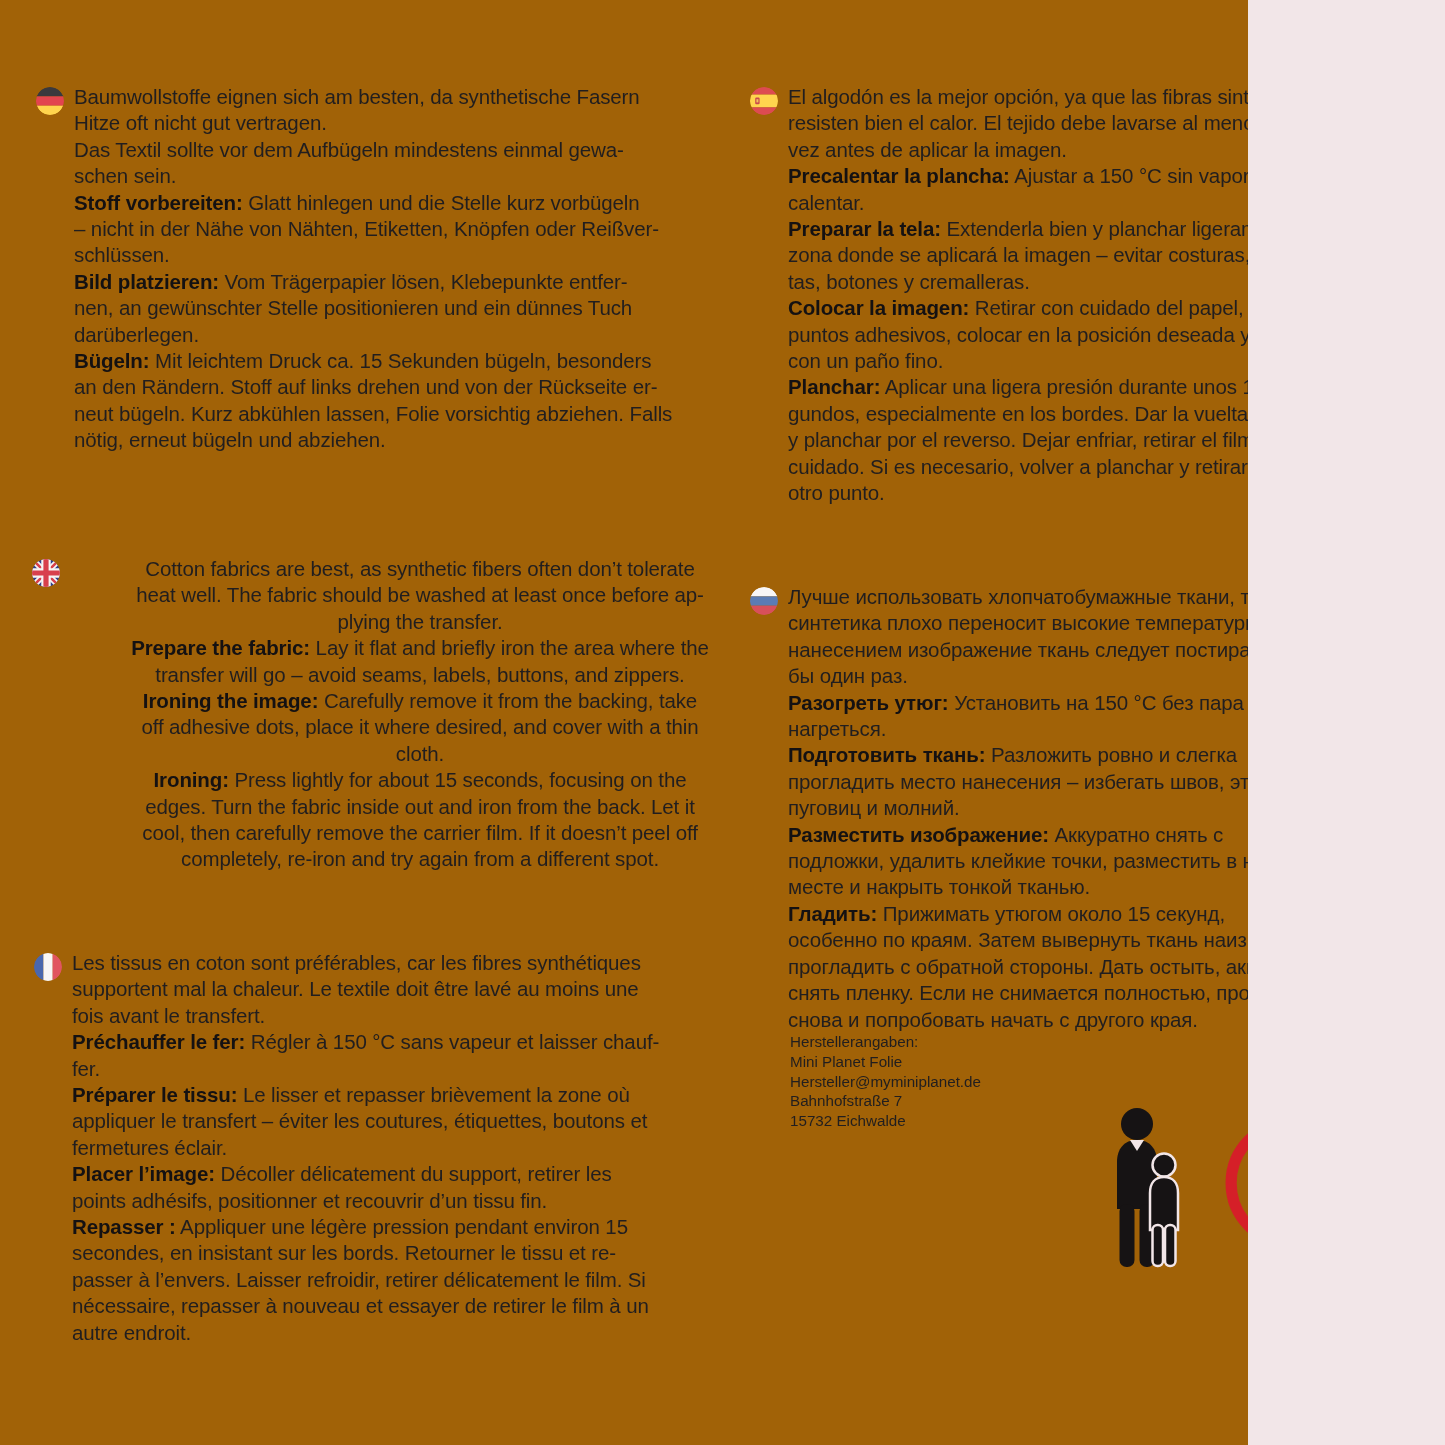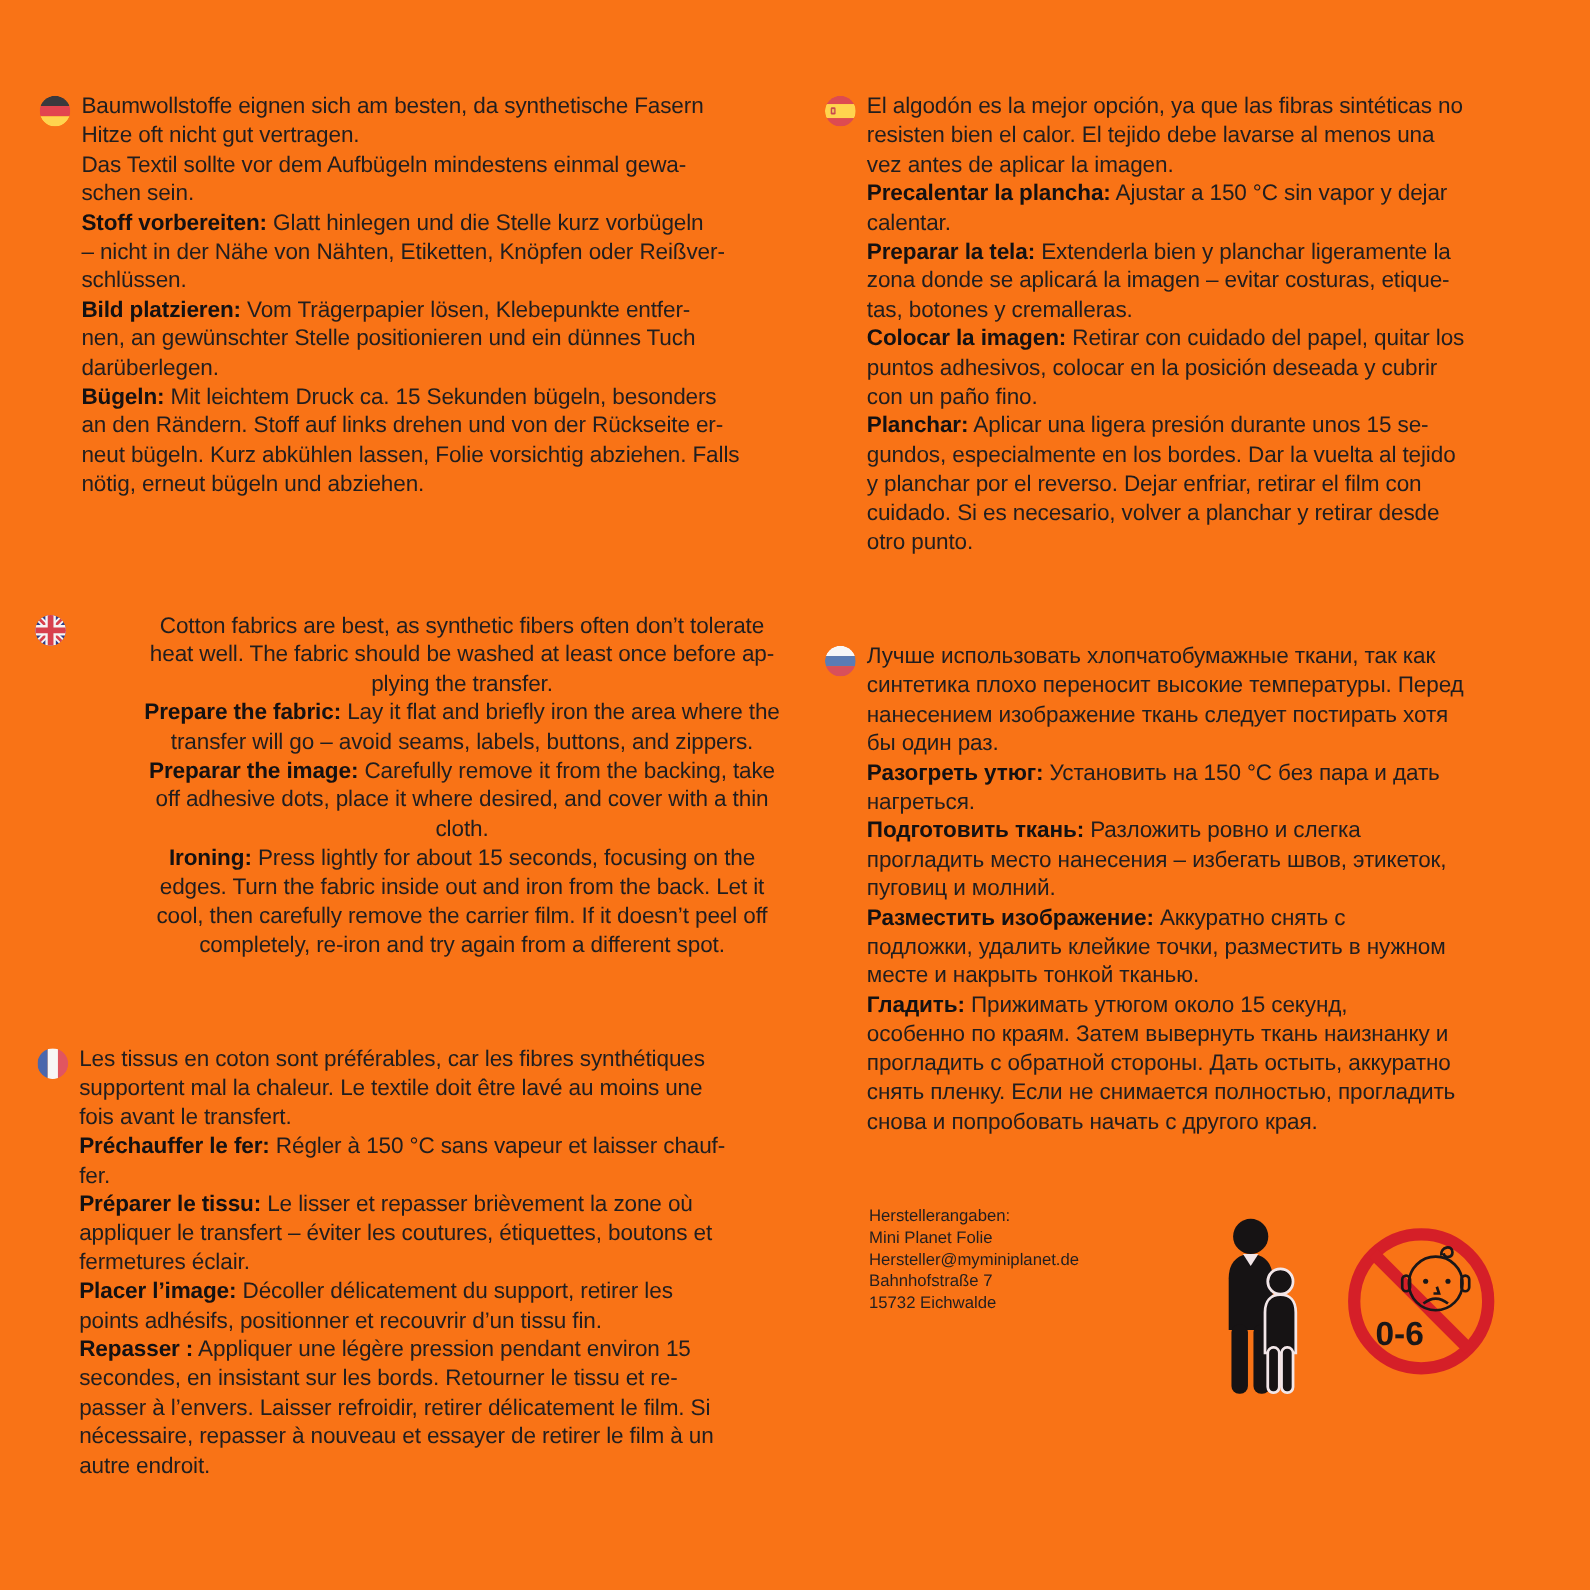--- a/index.html
+++ b/index.html
@@ -3,30 +3,30 @@
 <meta charset="utf-8">
 <title>Iron-on Transfer Instructions</title>
 <style>
   html,body{margin:0;padding:0;}
   body{
     width:1445px;height:1445px;
     background:#f2e6e8;
     font-family:"Liberation Sans", sans-serif;
     color:#211e1f;
   }
-  .sheet{position:relative;width:1445px;height:1445px;overflow:hidden;background:#f97316;}
+  .sheet{position:relative;width:1248px;height:1445px;overflow:hidden;background:#a16207;}
   .lang-block{position:absolute;display:flex;align-items:flex-start;}
   .flag{flex:0 0 28px;width:28px;height:28px;margin-top:3px;margin-right:10px;border-radius:50%;overflow:hidden;}
   .flag svg{display:block;width:28px;height:28px;}
   .lang-text{font-size:20.5px;line-height:26.4px;letter-spacing:-0.12px;}
   .lang-text .para{white-space:pre-line;}
   .lang-text b{font-weight:700;color:#141112;}
   .col-left .lang-text{width:700px;}
   .col-right .lang-text{width:660px;}
-  .manufacturer{position:absolute;left:790px;top:1096px;font-size:15.2px;line-height:19.8px;color:#211e1f;}
+  .manufacturer{position:absolute;left:790px;top:1032px;font-size:15.2px;line-height:19.8px;color:#211e1f;}
   .pictogram{position:absolute;}
   #figures{left:1100px;top:1106px;width:92px;height:162px;}
   #agewarn{left:1224px;top:1115px;width:136px;height:136px;}
   .pictogram svg{display:block;width:100%;height:100%;}
 </style>
 </head>
 <body>
 
 <div class="sheet">
 
@@ -79,21 +79,21 @@
           <path d="M14 0 V28 M0 14 H28" stroke="#d8404d" stroke-width="5.2" fill="none"></path>
         </g>
       </svg>
     </span>
     <div class="lang-text">
         <div class="para">Cotton fabrics are best, as synthetic fibers often don’t tolerate
 heat well. The fabric should be washed at least once before ap-
 plying the transfer.</div>
         <div class="para"><b>Prepare the fabric:</b> Lay it flat and briefly iron the area where the
 transfer will go – avoid seams, labels, buttons, and zippers.</div>
-        <div class="para"><b>Preparar the image:</b> Carefully remove it from the backing, take
+        <div class="para"><b>Ironing the image:</b> Carefully remove it from the backing, take
 off adhesive dots, place it where desired, and cover with a thin
 cloth.</div>
         <div class="para"><b>Ironing:</b> Press lightly for about 15 seconds, focusing on the
 edges. Turn the fabric inside out and iron from the back. Let it
 cool, then carefully remove the carrier film. If it doesn’t peel off
 completely, re-iron and try again from a different spot.</div>
       </div>
   </section>
 
   <section class="lang-block col-left" style="left:34px;top:950px;justify-content:flex-end;">

